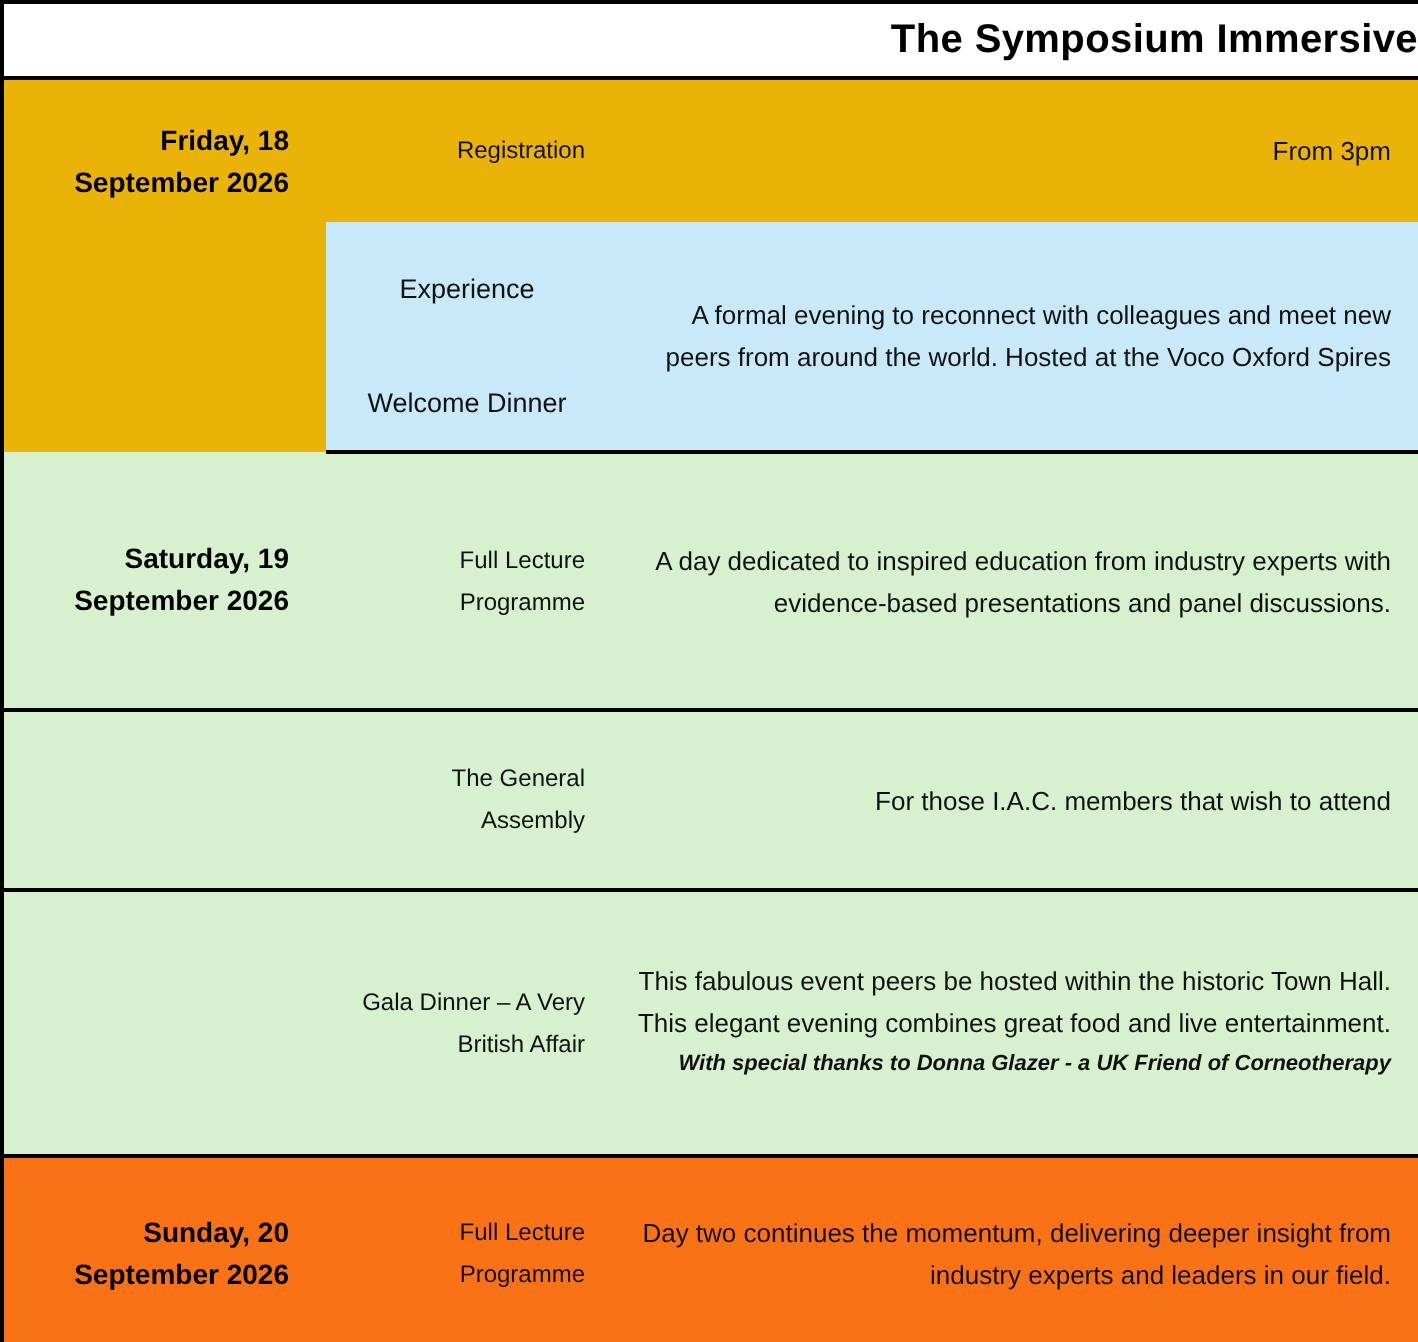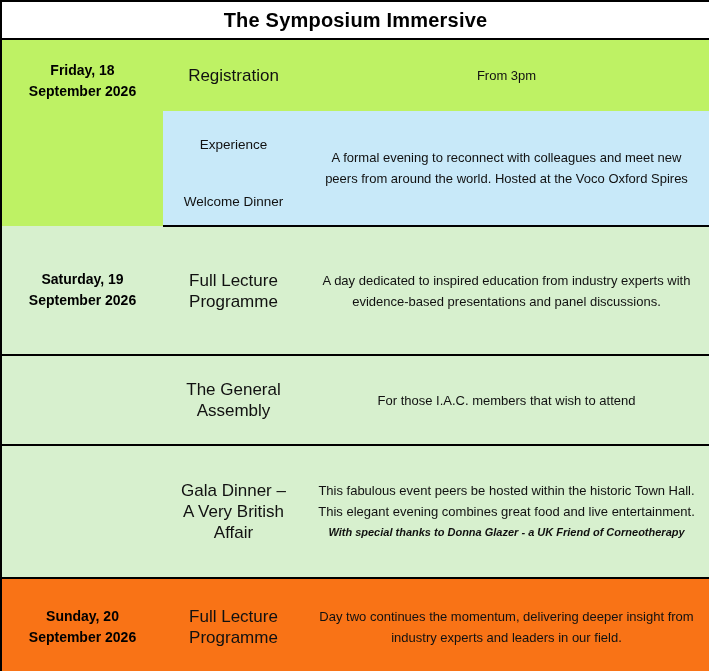--- a/index.html
+++ b/index.html
@@ -21,21 +21,21 @@
   col.c-date  { width: 162px; }
   col.c-event { width: 141px; }
   col.c-desc  { width: 406px; }
 
   td {
     border-top: 2px solid #000000;
     border-bottom: 2px solid #000000;
     border-left: none;
     border-right: none;
     padding: 0;
-    text-align: center;
+    text-align: right;
     vertical-align: middle;
     overflow: hidden;
   }
 
   tr.title-row td {
     height: 38px;
     background: #ffffff;
     border-top: none;
   }
   .title-text {
@@ -60,21 +60,21 @@
     font-weight: bold;
     font-size: 14px;
     line-height: 21px;
     color: #000000;
   }
   td.date-top { vertical-align: top; padding-top: 20px; }
 
   .event-inner {
     max-width: 118px;
     margin: 0 auto;
-    font-size: 17px;
+    font-size: 12px;
     line-height: 21px;
   }
   .desc-inner {
     max-width: 378px;
     margin: 0 auto;
     font-size: 13px;
     line-height: 21px;
   }
 
   
@@ -108,21 +108,21 @@
     <col class="c-desc">
   </colgroup>
 
   <tbody>
       <tr class="title-row">
     <td colspan="3">
       <div class="title-text">The Symposium Immersive</div>
     </td>
   </tr>
 
-  <tr class="blue-a" style="background-color: #bef264;">
+  <tr class="blue-a" style="background-color: #eab308;">
     <td rowspan="2" class="date-cell date-top">
       <div class="date-inner">Friday, 18 September 2026</div>
     </td>
     <td>
       <div class="event-inner">Registration</div>
     </td>
     <td>
       <div class="desc-inner">From 3pm</div>
     </td>
   </tr>

